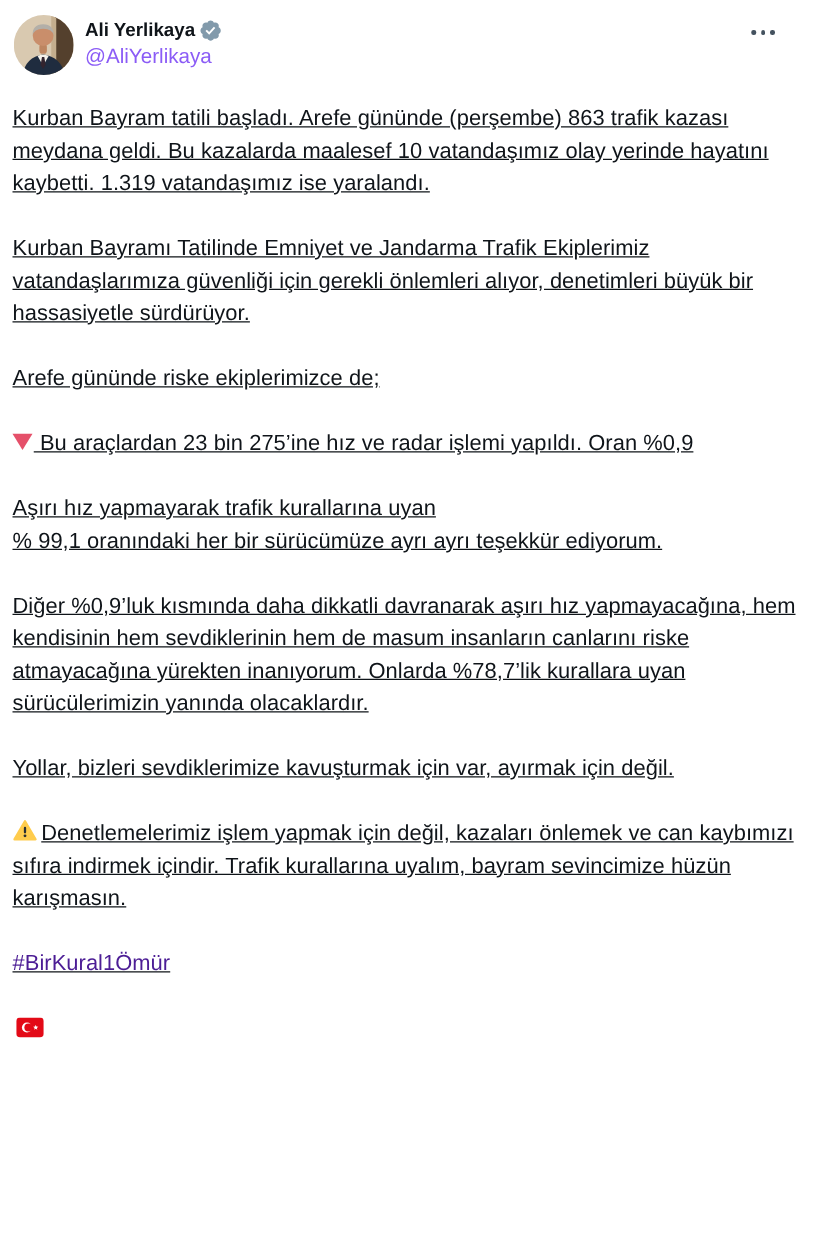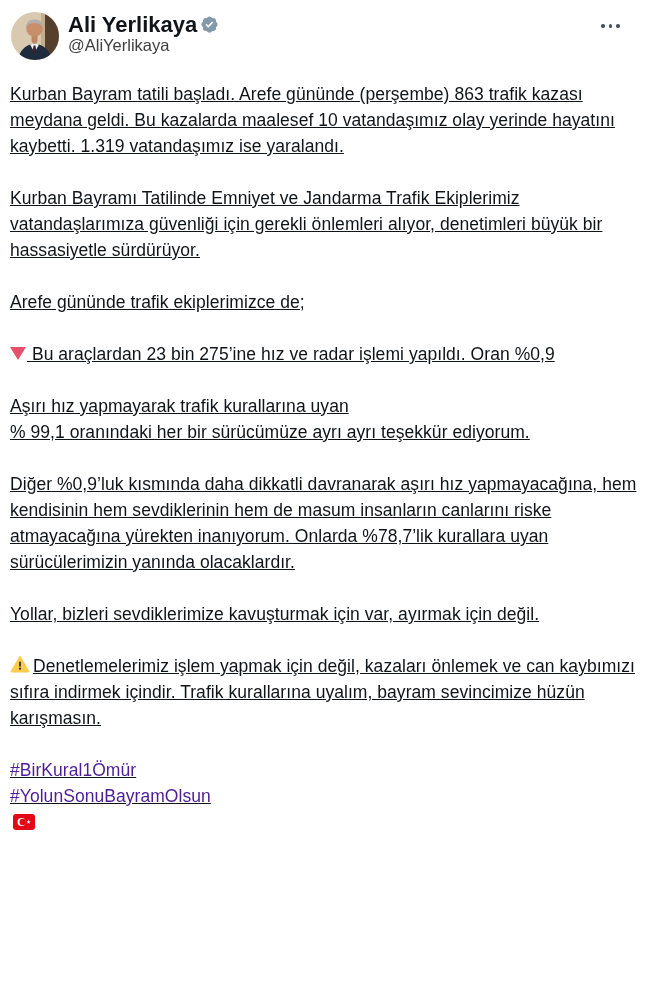--- a/index.html
+++ b/index.html
@@ -32,35 +32,35 @@
   }
   .avatar svg { display: block; }
   .id-block {
     margin-left: 9px;
     padding-top: 2px;
   }
   .name-row {
     display: flex;
     align-items: center;
     font-weight: bold;
-    font-size: 22px;
+    font-size: 15px;
     line-height: 21px;
     color: #0f1419;
     justify-content: flex-end;
   }
   .verified-badge {
     margin-left: 3px;
     width: 19px;
     height: 19px;
     display: inline-block;
   }
   .handle {
     font-size: 16.5px;
     line-height: 21px;
-    color: #404040;
+    color: #8b5cf6;
     font-weight: normal;
   }
   .more-button {
     position: absolute;
     top: 20px;
     right: 26px;
     display: flex;
     gap: 4px;
     cursor: pointer;
     padding: 4px;
@@ -147,29 +147,29 @@
   <div class="more-button">
     <i></i>
       <i></i>
       <i></i>
   </div>
 </div>
 
 <div class="tweet-text" id="tweet-text">
     <p>Kurban Bayram tatili başladı. Arefe gününde (perşembe) 863 trafik kazası meydana geldi. Bu kazalarda maalesef 10 vatandaşımız olay yerinde hayatını kaybetti. 1.319 vatandaşımız ise yaralandı.</p>
     <p>Kurban Bayramı Tatilinde Emniyet ve Jandarma Trafik Ekiplerimiz vatandaşlarımıza güvenliği için gerekli önlemleri alıyor, denetimleri büyük bir hassasiyetle sürdürüyor.</p>
-    <p>Arefe gününde trafik ekiplerimizce de;</p>
+    <p>Arefe gününde riske ekiplerimizce de;</p>
     <p><span class="emoji red-triangle-down"></span> Bu araçlardan 23 bin 275’ine hız ve radar işlemi yapıldı. Oran %0,9</p>
     <p>Aşırı hız yapmayarak trafik kurallarına uyan<br>% 99,1 oranındaki her bir sürücümüze ayrı ayrı teşekkür ediyorum.</p>
     <p>Diğer %0,9’luk kısmında daha dikkatli davranarak aşırı hız yapmayacağına, hem kendisinin hem sevdiklerinin hem de masum insanların canlarını riske atmayacağına yürekten inanıyorum. Onlarda %78,7’lik kurallara uyan sürücülerimizin yanında olacaklardır.</p>
     <p>Yollar, bizleri sevdiklerimize kavuşturmak için var, ayırmak için değil.</p>
     <p><span class="emoji warning"><svg viewBox="0 0 24 24" xmlns="http://www.w3.org/2000/svg">
           <path d="M12 2.6 L22.6 20.8 H1.4 Z" fill="#FFCC4D" stroke="#FFCC4D" stroke-width="2.4" stroke-linejoin="round"></path>
           <rect x="10.85" y="8.2" width="2.3" height="6.6" rx="1.15" fill="#292F33"></rect>
           <circle cx="12" cy="17.3" r="1.45" fill="#292F33"></circle>
         </svg></span>Denetlemelerimiz işlem yapmak için değil, kazaları önlemek ve can kaybımızı sıfıra indirmek içindir. Trafik kurallarına uyalım, bayram sevincimize hüzün karışmasın.</p>
-    <p><a class="hashtag" href="#">#BirKural1Ömür</a><br><a class="hashtag" href="#">#YolunSonuBayramOlsun</a><br><span class="emoji turkey-flag"><svg viewBox="0 0 36 26" xmlns="http://www.w3.org/2000/svg">
+    <p><a class="hashtag" href="#">#BirKural1Ömür</a><br><br><span class="emoji turkey-flag"><svg viewBox="0 0 36 26" xmlns="http://www.w3.org/2000/svg">
           <rect width="36" height="26" rx="5" fill="#E30A17"></rect>
           <circle cx="14" cy="13" r="6.6" fill="#ffffff"></circle>
           <circle cx="15.9" cy="13" r="5.3" fill="#E30A17"></circle>
           <polygon points="25.5,9.4 26.4,11.8 28.9,11.9 26.9,13.5 27.6,15.9 25.5,14.5 23.4,15.9 24.1,13.5 22.1,11.9 24.6,11.8" fill="#ffffff"></polygon>
         </svg></span></p>
   </div>
 
 </body></html>

